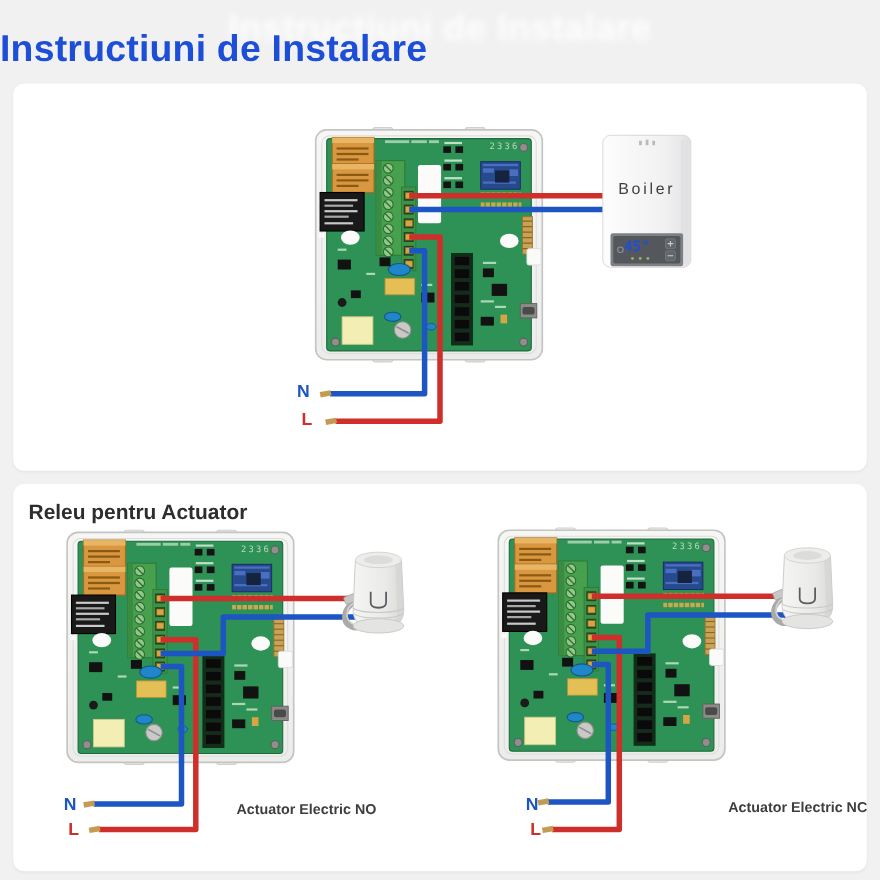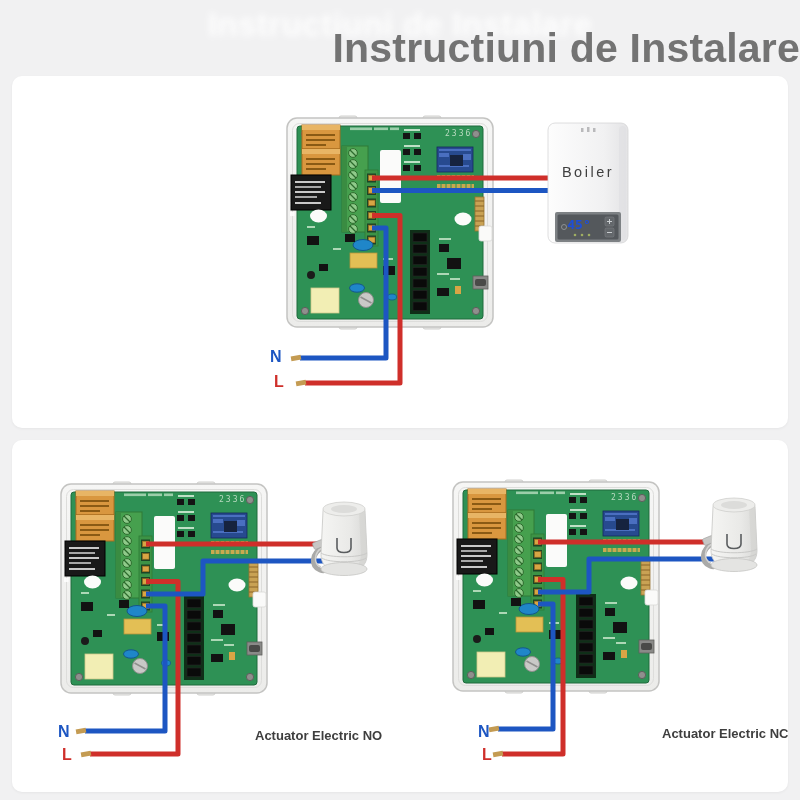--- a/index.html
+++ b/index.html
@@ -11,22 +11,22 @@
     overflow:hidden;
   }
   .ghost-title {
     position:absolute; top:6px; left:0; width:100%;
     text-align:center; font-size:33px; font-weight:800;
     color:#ffffff; filter:blur(3px); opacity:.9;
     letter-spacing:.5px; user-select:none;
   }
   .page-title {
     position:absolute; top:25px; left:0; width:100%;
-    text-align:right; font-size:41px; font-weight:800;
-    color:#737373; letter-spacing:.2px;
+    text-align:left; font-size:34px; font-weight:800;
+    color:#1d4ed8; letter-spacing:.2px;
   }
   .card {
     position:absolute; left:12px; width:776px; height:352px;
     background:#ffffff; border-radius:10px;
     box-shadow:0 1px 3px rgba(0,0,0,.05);
   }
   #card-boiler { top:76px; }
   #card-actuator { top:440px; }
   .card-heading {
     position:absolute; left:14px; top:16px;
@@ -332,20 +332,21 @@
     </g>
   </svg>
 
   <div class="device-label" style="left:536px; top:88px; width:80px;text-align:center;">Boiler</div>
   <div class="display-value" style="left:545px; top:141px; width:44px;">45°</div>
   <div class="wire-label n" style="left:258px; top:272px;">N</div>
   <div class="wire-label l" style="left:262px; top:297px;">L</div>
 </div>
 
 <div class="card" id="card-actuator">
+  <div class="card-heading">Releu pentru Actuator</div>
 
   <svg class="diagram-svg" width="776" height="352" viewBox="0 0 776 352">
     <use href="#pcb" x="49" y="44"></use>
     <use href="#pcb" x="441" y="42"></use>
 
     <g fill="none" stroke-linejoin="round">
       <path d="M134,141.5 H166 V314 H78" stroke="#cf2f2a" stroke-width="5"></path>
       <path d="M134,104 H318" stroke="#cf2f2a" stroke-width="5"></path>
       <path d="M134,154 H191 V121 H318" stroke="#1d56c2" stroke-width="5"></path>
       <path d="M134,166 H153 V291 H73" stroke="#1d56c2" stroke-width="5"></path>
@@ -361,18 +362,18 @@
     </g>
     <rect x="477" y="286.5" width="10" height="5" fill="#c49b52" transform="rotate(-10 482 289)"></rect>
     <rect x="481" y="311.5" width="10" height="5" fill="#c49b52" transform="rotate(-10 486 314)"></rect>
 
     <use href="#act" x="300" y="56"></use>
     <use href="#act" x="690" y="52"></use>
   </svg>
 
   <div class="wire-label n" style="left:46px; top:283px;">N</div>
   <div class="wire-label l" style="left:50px; top:306px;">L</div>
-  <div class="diagram-caption" style="left:203px; top:288px;margin-left:40px;">Actuator Electric NO</div>
+  <div class="diagram-caption" style="left:203px; top:288px;">Actuator Electric NO</div>
 
   <div class="wire-label n" style="left:466px; top:283px;">N</div>
   <div class="wire-label l" style="left:470px; top:306px;">L</div>
   <div class="diagram-caption" style="left:650px; top:286px;">Actuator Electric NC</div>
 </div>
 
 </body></html>

